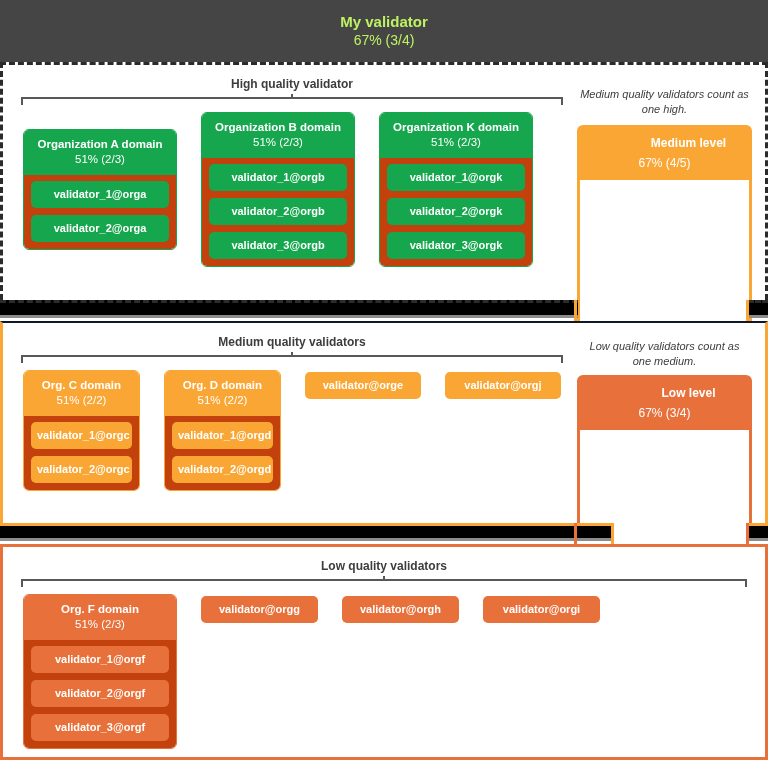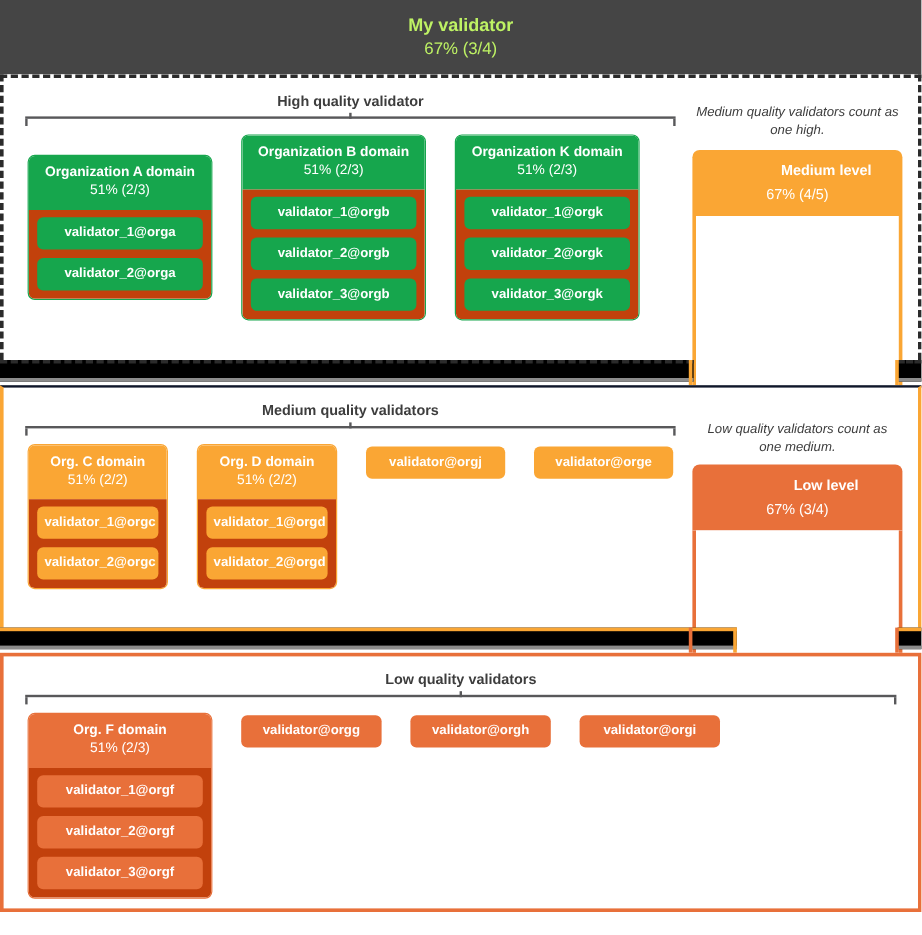--- a/index.html
+++ b/index.html
@@ -289,27 +289,27 @@
         <div class="org-head">
           <span class="t">Org. D domain</span>
           <span class="r">51% (2/2)</span>
         </div>
         <div class="org-body">
           <div class="pill">validator_1@orgd</div>
           <div class="pill">validator_2@orgd</div>
         </div>
       </div>
 
+      <div class="pill solo" style="margin-top:2px;">validator@orge</div>
       <div class="pill solo" style="margin-top:2px;">validator@orgj</div>
-      <div class="pill solo" style="margin-top:2px;">validator@orge</div>
-
-    </div>
-  </div>
-
-  <div class="side-col low" style="left:574px; top:16px;">
+
+    </div>
+  </div>
+
+  <div class="side-col low" style="left:574px; top:4px;">
     <div class="note" style="width:175px; padding:12px 2px 6px 2px;">Low quality validators count as one medium.</div>
     <div class="level low" style="width:175px;">
       <div class="level-head">
         <span class="t">Low level</span><br>
         <span class="r">67% (3/4)</span>
       </div>
       <div class="level-frame" style="height:110px; background:#fff;"></div>
     </div>
   </div>
 </div>

